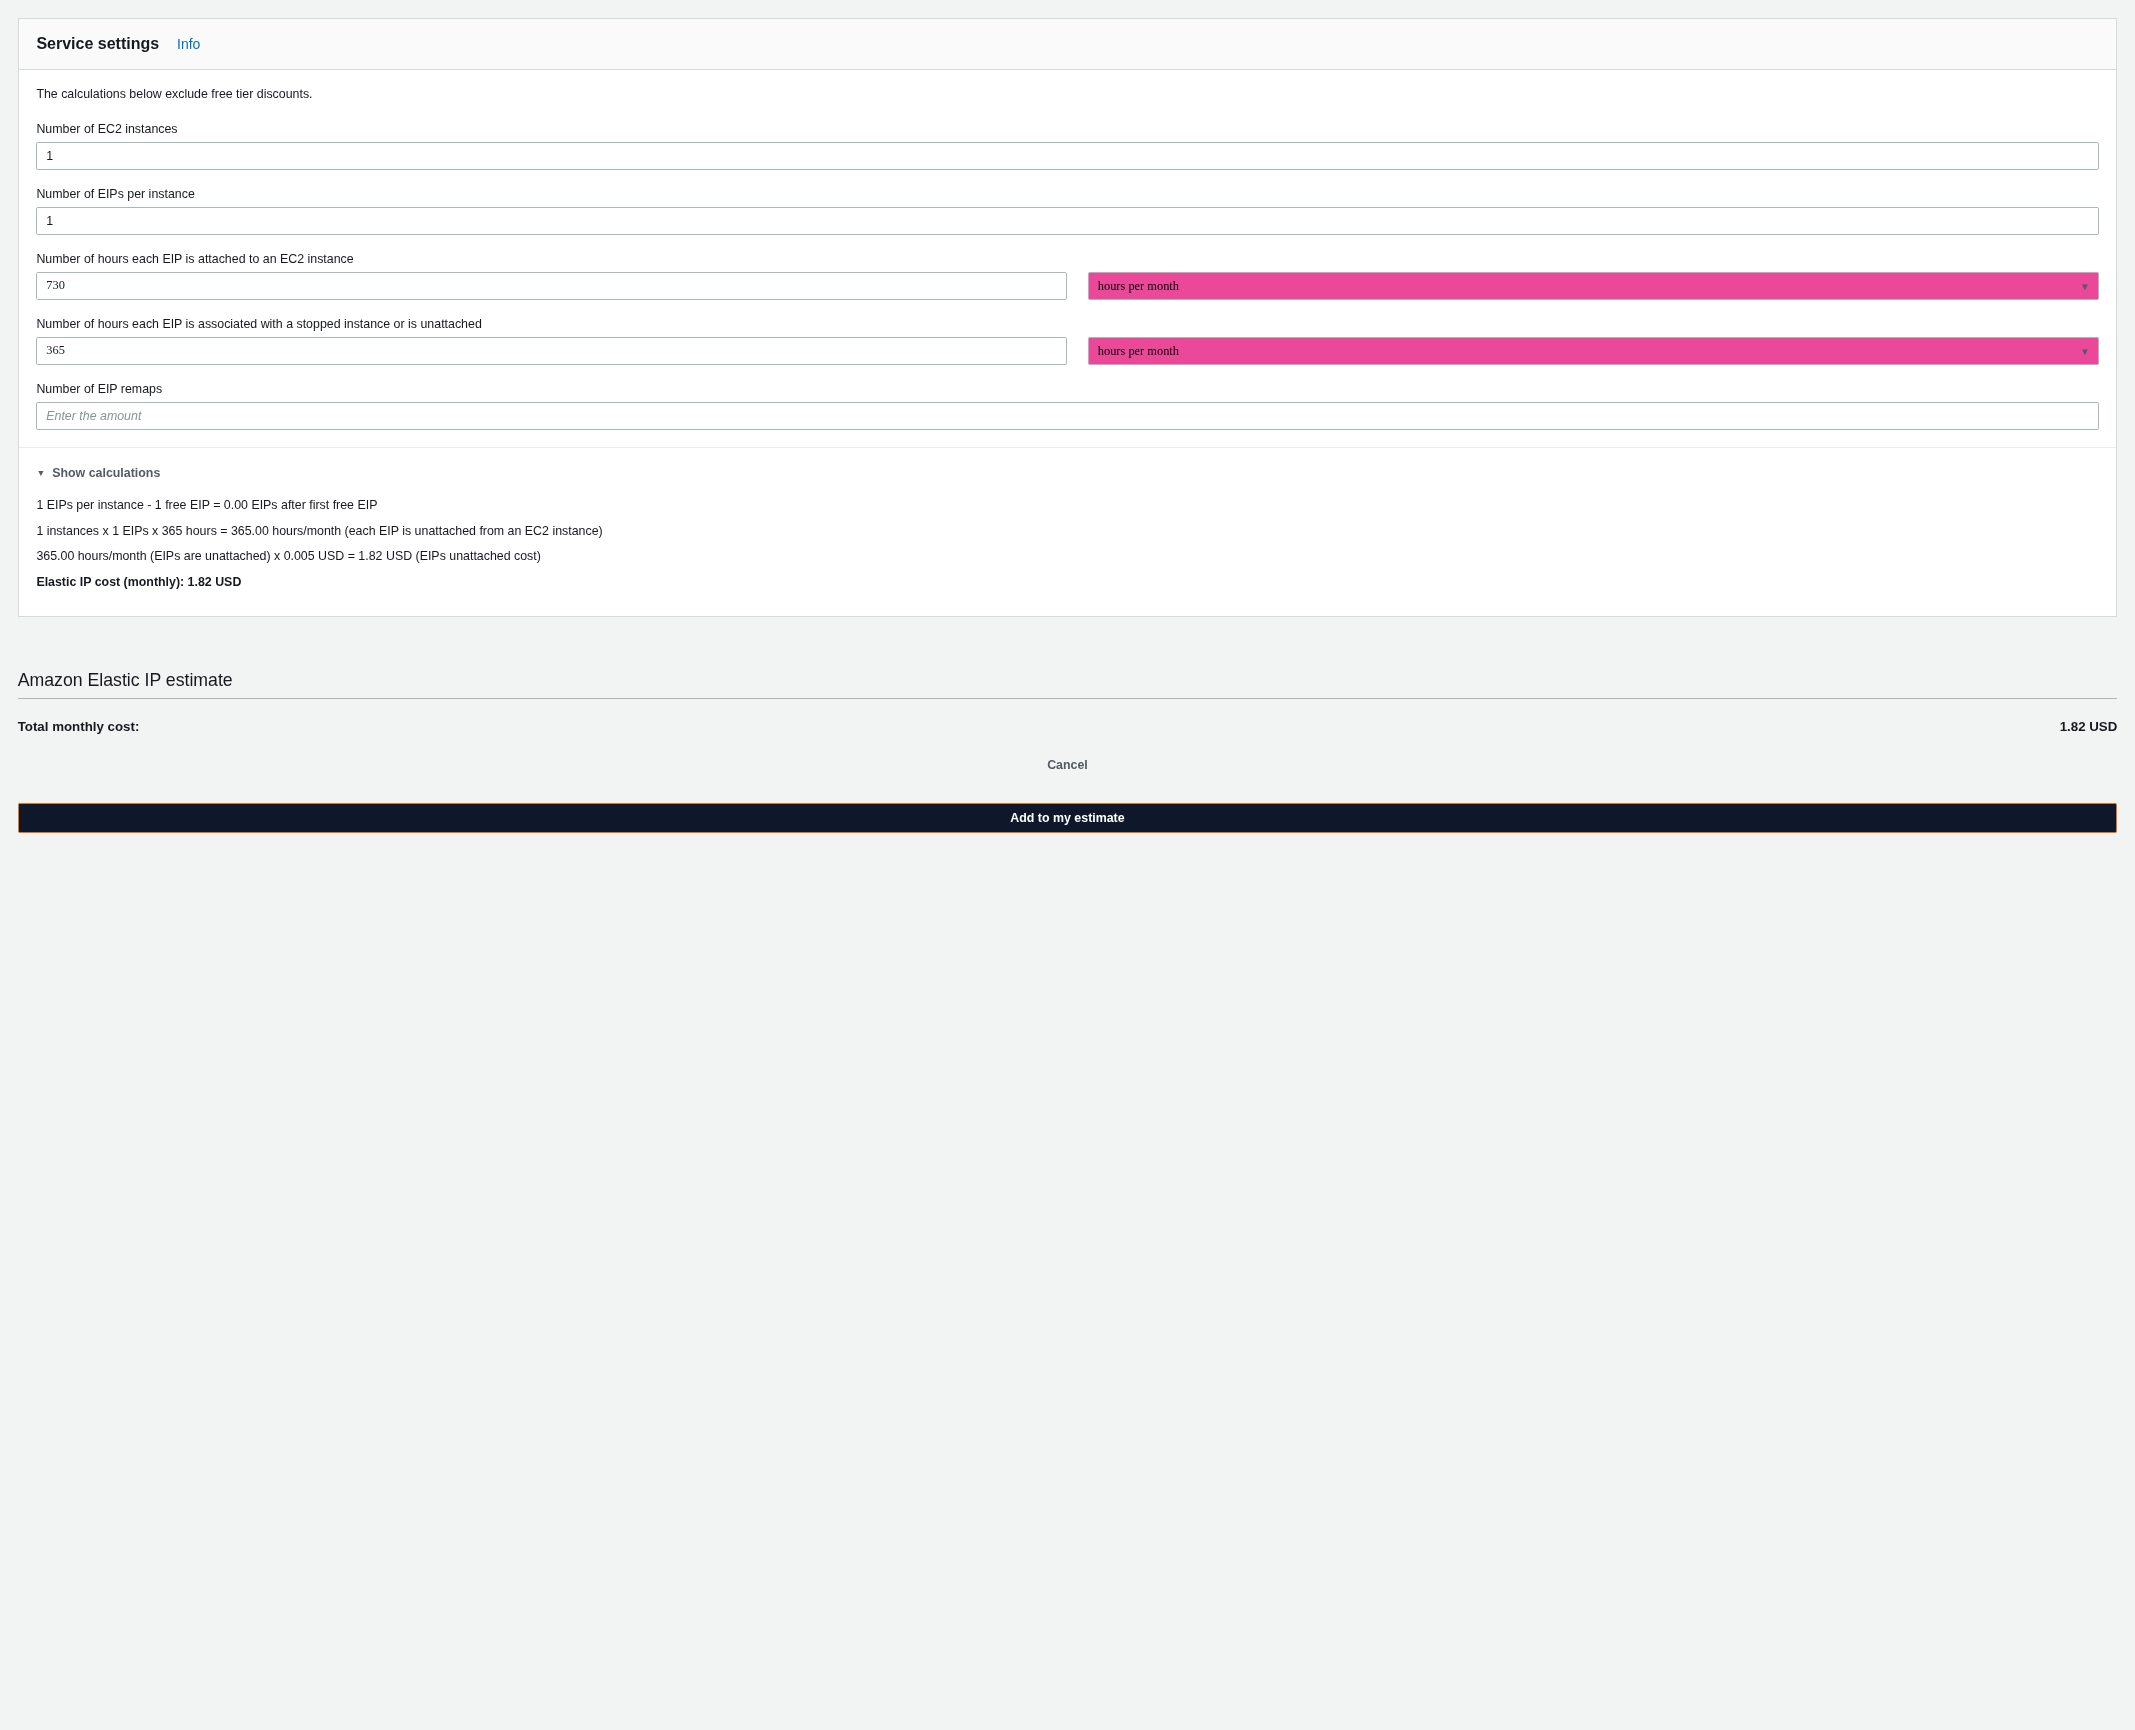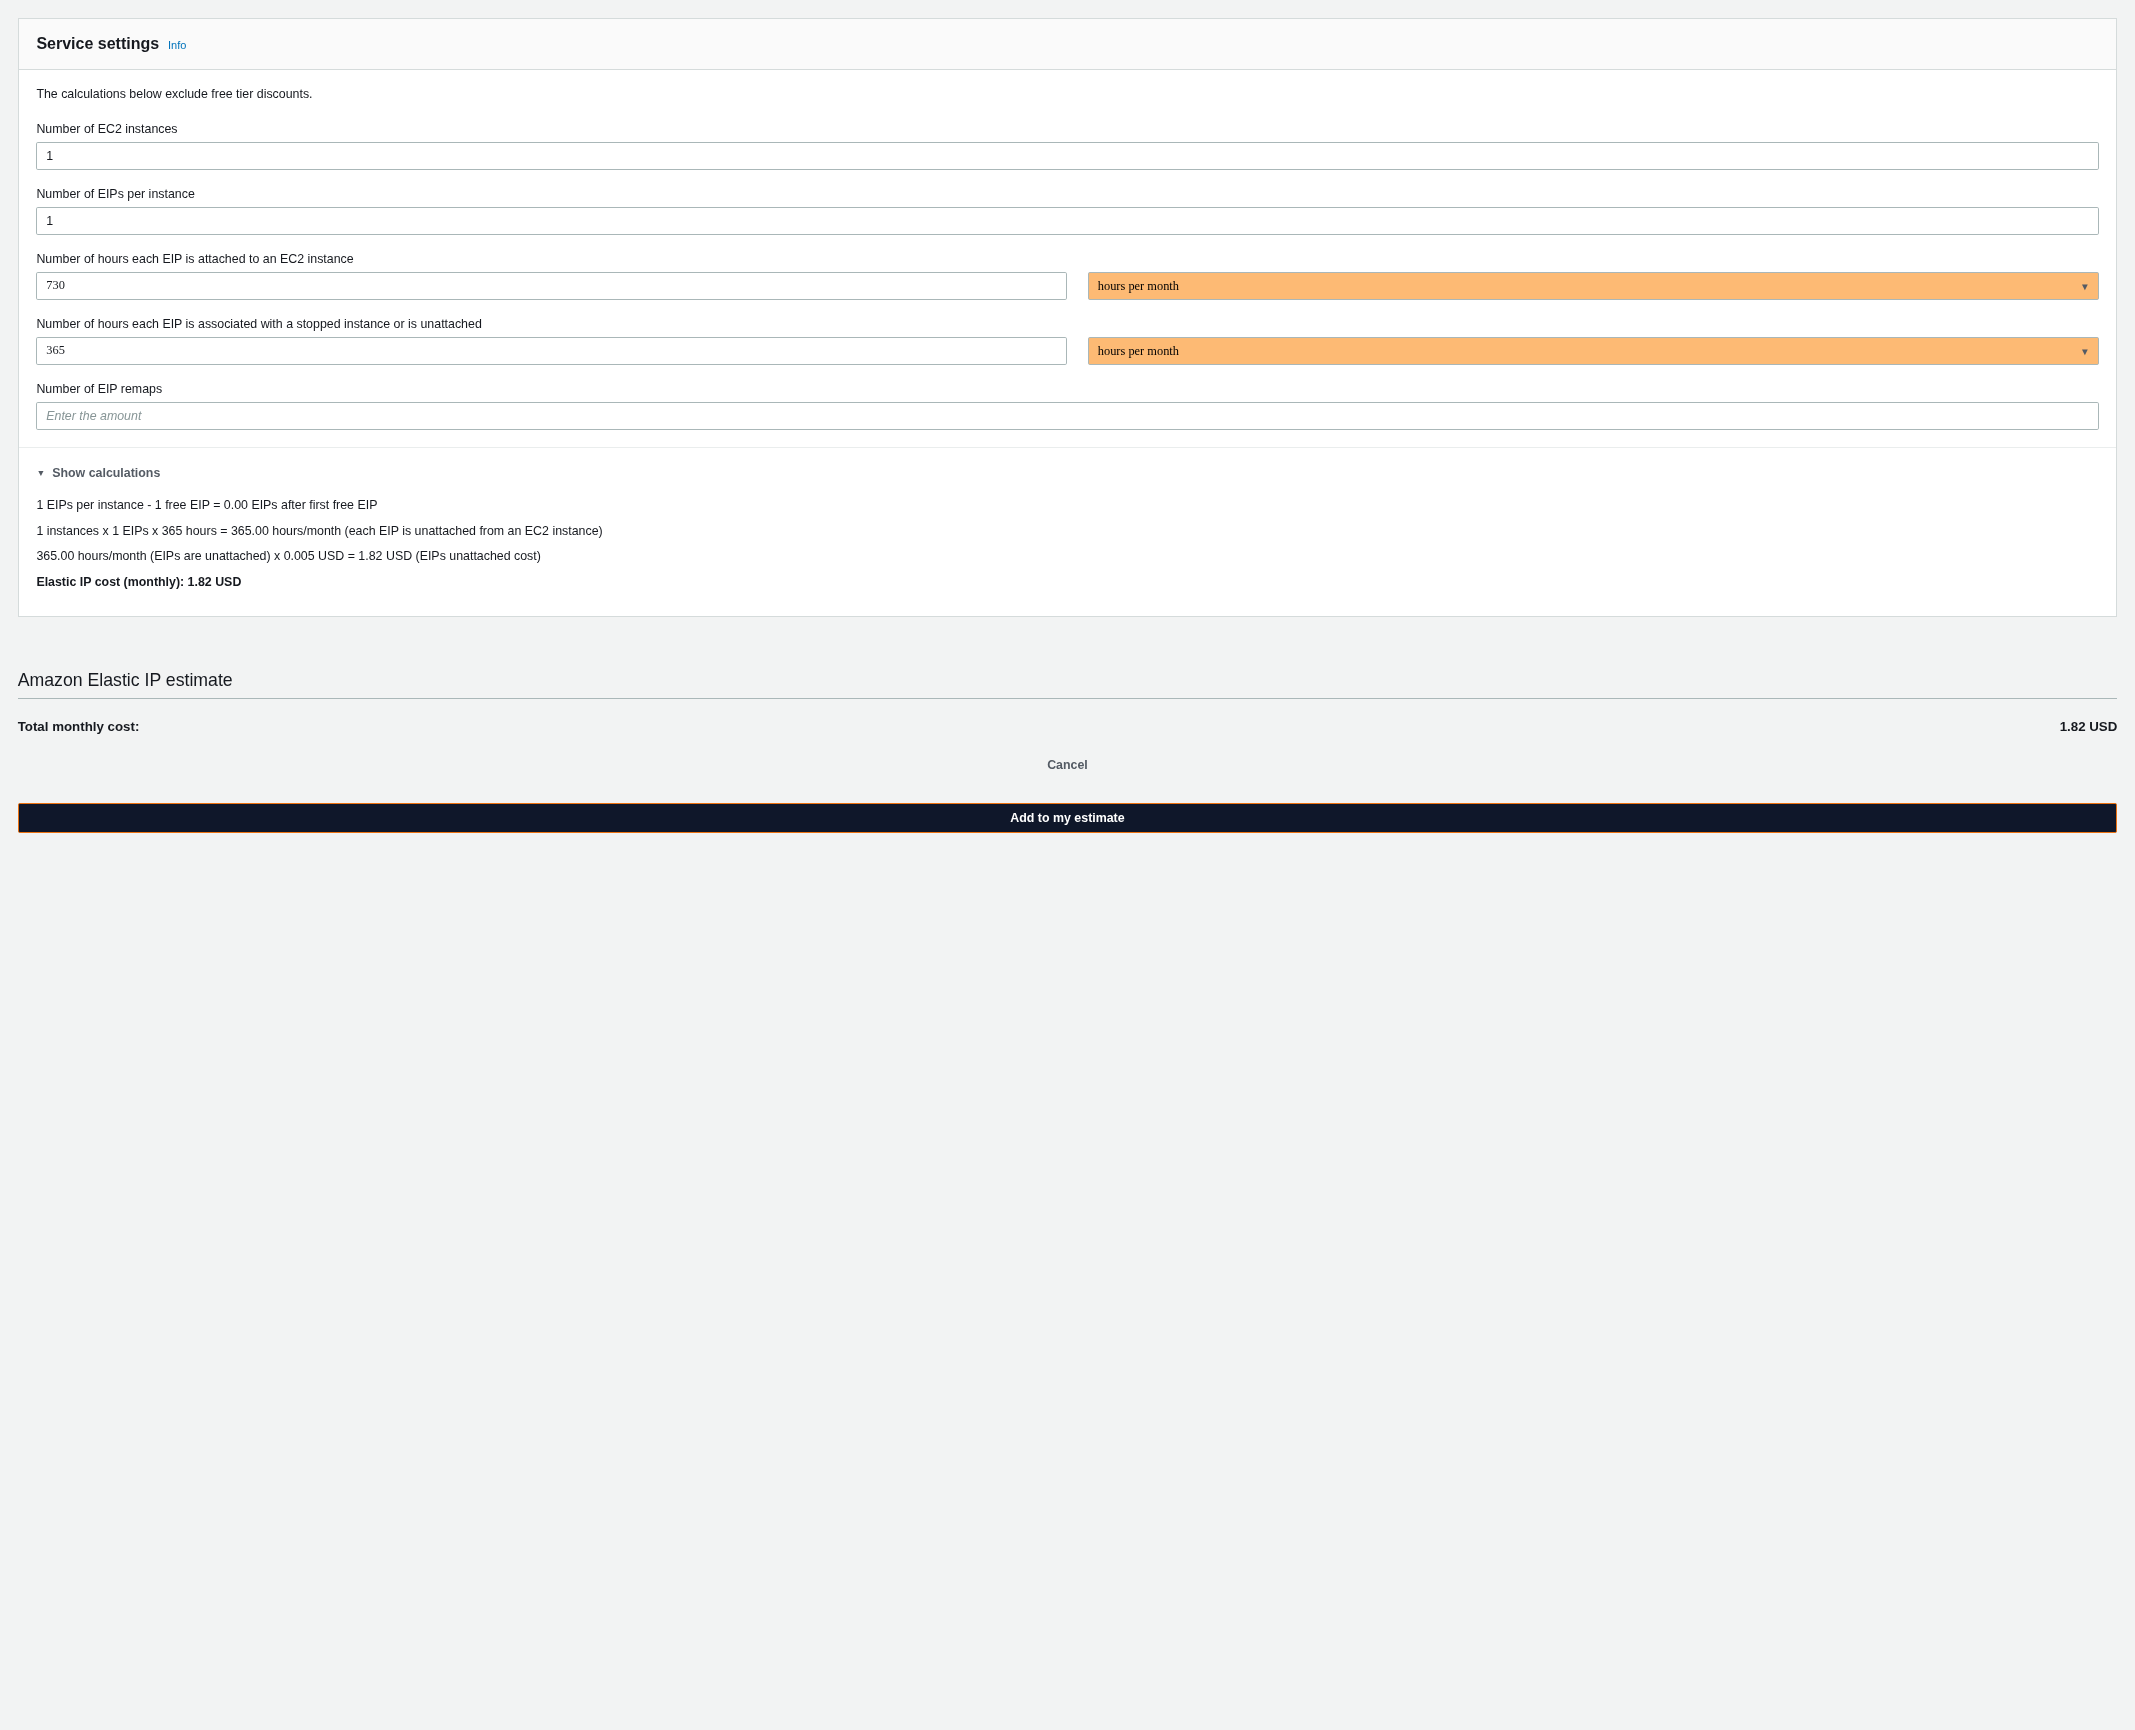--- a/index.html
+++ b/index.html
@@ -21,22 +21,23 @@
     display: flex;
     align-items: baseline;
     gap: 8.9px;
   }
   .panel-title {
     font-size: 16px;
     font-weight: 700;
   }
   .info-link {
     color: #0073bb;
-    font-size: 11px;
+    font-size: 14px;
     text-decoration: none;
+    margin-left: 9px;
   }
   .panel-body {
     padding: 17.7px;
   }
   .notice {
     font-size: 12.4px;
     margin-bottom: 21px;
   }
   .field {
     margin-bottom: 17.7px;
@@ -73,21 +74,21 @@
     position: relative;
   }
   .select {
     width: 100%;
     height: 28px;
     padding: 3.5px 26.6px 3.5px 8.9px;
     border: 0.9px solid #aab7b8;
     border-radius: 1.8px;
     font-size: 12.4px;
     font-family: inherit;
-    background: #fdba74;
+    background: #ec4899;
     appearance: none;
     -webkit-appearance: none;
     cursor: pointer;
   }
   .select-caret {
     position: absolute;
     right: 8.9px;
     top: 50%;
     transform: translateY(-50%);
     pointer-events: none;

